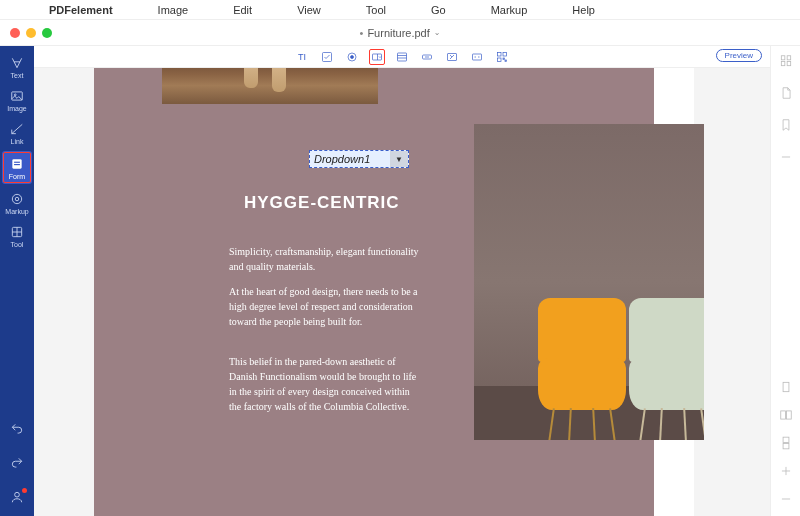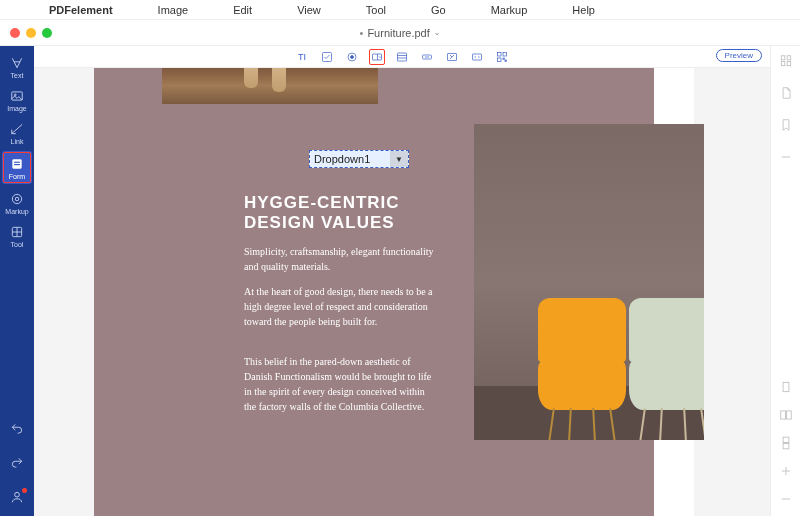--- a/index.html
+++ b/index.html
@@ -38,26 +38,26 @@
   .tb-btn .tx { font-size: 9px; font-weight: 500; color: #3b5fc9; }
   .preview-btn { position: absolute; right: 8px; top: 3px; border: 1px solid #3b5fc9; color: #3b5fc9; font-size: 8px; padding: 1px 8px; border-radius: 8px; cursor: pointer; background: #fff; }
   .tooltip { position: absolute; top: 24px; left: 50%; transform: translateX(-28px); background: #444; color: #fff; font-size: 9px; padding: 3px 8px; border-radius: 3px; }
   .page-wrap { position: absolute; top: 22px; left: 0; right: 0; bottom: 0; overflow: hidden; }
   .page { position: absolute; left: 60px; top: -10px; width: 600px; height: 780px; background: #fff; }
   .mauve { position: absolute; left: 0; top: 0; width: 560px; height: 460px; background: #9b8084; }
   .wood-img { position: absolute; left: 68px; top: 0; width: 216px; height: 46px; background: linear-gradient(180deg, #6b4a35 0%, #8a6344 35%, #a17b56 60%, #7b5a3f 100%); overflow: hidden; }
   .wood-img::before { content:''; position:absolute; left:82px; top:0; width:14px; height:30px; background: linear-gradient(180deg,#d9b990,#c19d6f); border-radius: 0 0 6px 6px; }
   .wood-img::after { content:''; position:absolute; left:110px; top:0; width:14px; height:34px; background: linear-gradient(180deg,#d9b990,#c19d6f); border-radius: 0 0 6px 6px; }
   .big-num { position: absolute; left: 150px; top: 84px; color: #fff; font-size: 42px; font-weight: 700; letter-spacing: 1px; }
-  .ddbox { position: absolute; left: 215px; top: 92px; width: 100px; height: 18px; background: #e6f0ff; border: 1px dashed #3b5fc9; display: flex; align-items: center; }
+  .ddbox { position: absolute; left: 215px; top: 92px; width: 100px; height: 18px; background: #e6f0ff; border: 1px dashed #3b5fc9; display: flex; align-items: center; font-style: italic; }
   .ddbox-label { flex: 1; font-size: 11px; color: #222; padding-left: 4px; }
   .ddbox-arrow { width: 18px; height: 100%; background: #d0d6e0; display:flex; align-items:center; justify-content:center; font-size:8px; color:#333; }
   .heading1 { position: absolute; left: 150px; top: 135px; color: #fff; font-size: 17px; font-weight: 700; letter-spacing: 1px; }
   .heading2 { position: absolute; left: 150px; top: 155px; color: #fff; font-size: 17px; font-weight: 700; letter-spacing: 1px; }
-  .para { position: absolute; left: 150px; color: #fff; font-size: 10px; line-height: 1.5; width: 190px; font-family: Georgia, 'Times New Roman', serif; }
+  .para { position: absolute; left: 135px; color: #fff; font-size: 10px; line-height: 1.5; width: 190px; font-family: Georgia, 'Times New Roman', serif; }
   .para.p1 { top: 186px; }
   .para.p2 { top: 226px; }
   .para.p3 { top: 296px; }
   .chair-img { position: absolute; left: 380px; top: 66px; width: 230px; height: 316px; background: linear-gradient(180deg, #7c6a67 0%, #877671 50%, #6e5c58 100%); overflow: hidden; }
   .floor { position:absolute; left:0; right:0; bottom:0; height:54px; background:#5b4b47; }
   .chair { position: absolute; bottom: 30px; }
   .chair.orange { left: 64px; }
   .chair.sage { left: 155px; }
   .seat { width: 88px; height: 52px; border-radius: 10px 10px 14px 14px / 10px 10px 20px 20px; position: relative; }
   .back { width: 88px; height: 64px; border-radius: 12px 12px 4px 4px; position: absolute; top: -60px; }
@@ -226,21 +226,20 @@
 
     <div class="page-wrap">
       <div class="page">
         <div class="mauve"></div>
         <div class="wood-img"></div>
         <div class="ddbox">
           <span class="ddbox-label">Dropdown1</span>
           <span class="ddbox-arrow">▼</span>
         </div>
         <div class="heading1">HYGGE-CENTRIC</div>
-        <div class="heading2">DESIGN VALUES</div>
         <div class="para p1">Simplicity, craftsmanship, elegant functionality and quality materials.</div>
         <div class="para p2">At the heart of good design, there needs to be a high degree level of respect and consideration toward the people being built for.</div>
         <div class="para p3">This belief in the pared-down aesthetic of Danish Functionalism would be brought to life in the spirit of every design conceived within the factory walls of the Columbia Collective.</div>
         <div class="chair-img">
           <div class="floor"></div>
           <div class="chair sage">
             <div class="back"></div>
               <div class="seat"></div>
             <div class="legs">
                 <div class="leg l1"></div>

